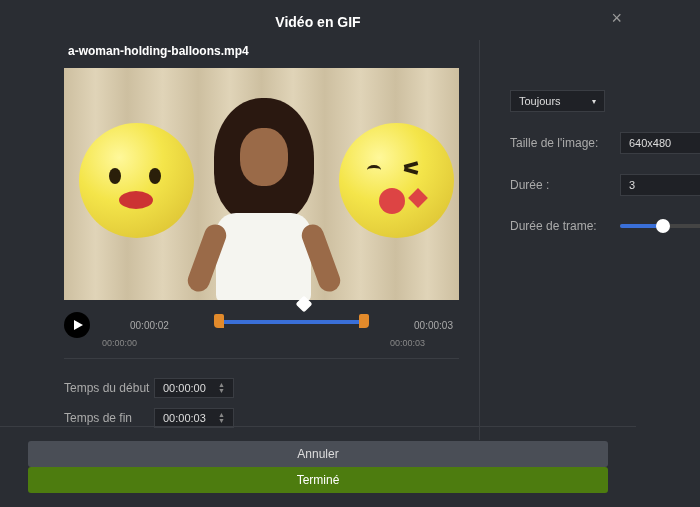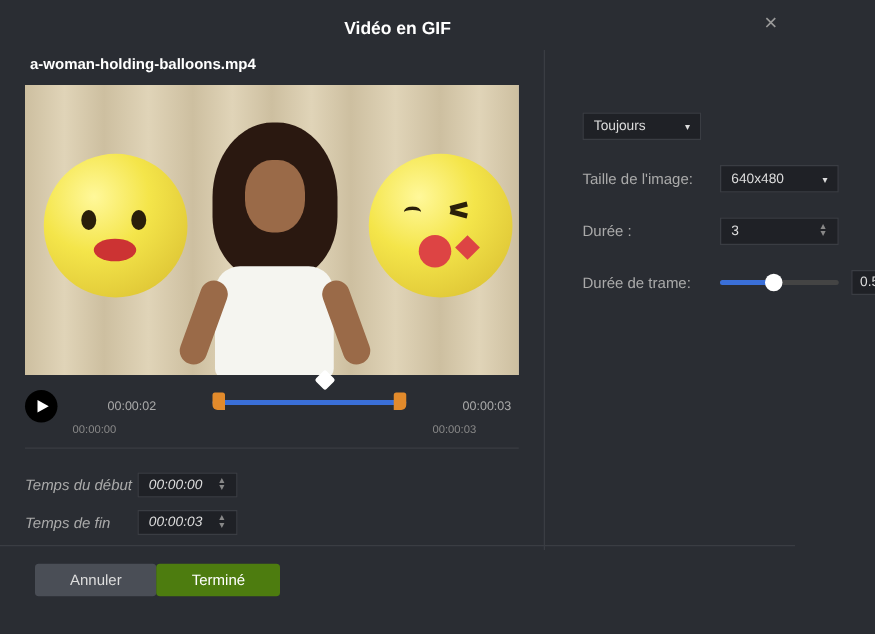--- a/index.html
+++ b/index.html
@@ -1,21 +1,21 @@
 <!DOCTYPE html>
 <html><head>
 <meta charset="utf-8">
 <style>
   * { box-sizing: border-box; margin: 0; padding: 0; font-family: -apple-system, BlinkMacSystemFont, "Segoe UI", Arial, sans-serif; }
   body { background: #2a2d33; color: #c8ccd0; width: 700px; height: 507px; overflow: hidden; font-size: 12px; }
   .dialog { width: 636px; height: 507px; position: relative; }
   .header { text-align: center; padding: 14px 0 10px; position: relative; }
   .title { color: #fff; font-size: 14px; font-weight: 600; }
   .close { position: absolute; top: 8px; right: 14px; color: #999; font-size: 18px; cursor: pointer; }
-  .body { display: flex; padding: 0 20px; height: 400px; }
+  .body { display: flex; padding: 0 20px; height: 400px; margin-left: 44px; }
   .left { width: 395px; }
   .right { flex: 1; padding-left: 30px; padding-top: 50px; border-left: 1px solid #3a3d43; margin-left: 20px; }
   .filename { color: #fff; font-weight: 600; font-size: 12px; padding: 4px 0 10px 4px; }
   .video-frame { width: 395px; height: 232px; background: #e8dcc8; position: relative; overflow: hidden; }
   
   .videobg { position: absolute; inset: 0; background: linear-gradient(90deg,#cdbfa0 0%,#e0d4b8 8%,#cdbfa0 16%,#e0d4b8 25%,#cdbfa0 34%,#e0d4b8 42%,#cdbfa0 50%,#e0d4b8 58%,#cdbfa0 66%,#e0d4b8 75%,#cdbfa0 84%,#e0d4b8 92%,#cdbfa0 100%); }
   .balloon { position: absolute; width: 115px; height: 115px; border-radius: 50%; background: radial-gradient(circle at 35% 30%, #fff89a 0%, #f4e54a 40%, #e0c837 80%); }
   .balloon.left-b { left: 15px; top: 55px; }
   .balloon.right-b { right: 5px; top: 55px; }
   .face-eye { position: absolute; width: 12px; height: 16px; background: #2a1f0a; border-radius: 50%; }
@@ -42,38 +42,38 @@
   .time-small { font-size:10px; color:#aaa; margin:0 6px; min-width:44px; }
   .range-wrap { flex:1; position:relative; height:30px; }
   .track { position:absolute; top:10px; left:0; right:0; height:4px; background:#3a6fd8; border-radius:2px; }
   .marker-start, .marker-end { position:absolute; top:4px; width:10px; height:14px; background:#e28a2b; }
   .marker-start { left:0; border-radius:2px 2px 0 4px; }
   .marker-end { right:0; border-radius:2px 2px 4px 0; }
   .playhead-top { position:absolute; top:-12px; left:58%; width:12px; height:12px; background:#fff; border-radius:2px; transform:translateX(-50%) rotate(45deg); }
   .axis-row { display:flex; justify-content:space-between; font-size:9px; color:#888; padding:0 34px 0 38px; margin-top:-2px; }
   .divider { border-top:1px solid #3a3d43; margin:10px 0; }
 
-  .time-fields { display:flex; align-items:flex-start; padding: 4px 0; font-style: italic; }
+  .time-fields { display:flex; align-items:flex-start; padding: 4px 0; }
   .tf-col { width: 210px; }
   .tf-row { display:flex; align-items:center; height:30px; }
   .tf-label { width:90px; font-size:12px; color:#aaa; }
   .tf-input { background:#1f2126; border:1px solid #3a3d43; color:#ddd; padding:3px 8px; width:80px; font-size:11px; display:flex; align-items:center; justify-content:space-between; }
   .spin { display:flex; flex-direction:column; font-size:7px; line-height:6px; color:#888; margin-left:6px; cursor:pointer; }
   .dur-text { color:#aaa; font-size:12px; }
 
   .opt-row { display:flex; align-items:center; margin-bottom:20px; }
   .opt-label { width:110px; color:#aaa; font-size:12px; }
   .select { background:#1f2126; border:1px solid #3a3d43; color:#ddd; padding:4px 8px; width:95px; font-size:11px; display:flex; align-items:center; justify-content:space-between; cursor:pointer; }
   .slider-wrap { display:flex; align-items:center; }
   .slider-track { width:95px; height:4px; background:#444; border-radius:2px; position:relative; margin-right:10px; }
   .slider-fill { position:absolute; left:0; width:45%; height:4px; background:#3a6fd8; border-radius:2px; }
   .slider-thumb { position:absolute; left:45%; top:-5px; width:14px; height:14px; background:#fff; border-radius:50%; transform:translateX(-50%); cursor:pointer; }
   .spin-input { background:#1f2126; border:1px solid #3a3d43; color:#ddd; padding:3px 6px; width:48px; font-size:11px; display:flex; align-items:center; justify-content:space-between; }
 
-  .footer { position:absolute; bottom:16px; left:0; right:0; padding:14px 28px; display:flex; border-top:1px solid #3a3d43; }
+  .footer { position:absolute; bottom:0; left:0; right:0; padding:14px 28px; display:flex; justify-content:space-between; border-top:1px solid #3a3d43;flex-direction:column; }
   .btn { padding:6px 28px; border-radius:3px; font-size:12px; cursor:pointer; border:none; }
   .btn-cancel { background:#4a4e56; color:#ddd; }
   .btn-primary { background:#4d7c0f; color:#fff; }
 </style>
 </head>
 <body>
 <div class="dialog">
 
   <div class="header">
     <div class="title">Vidéo en GIF</div>

